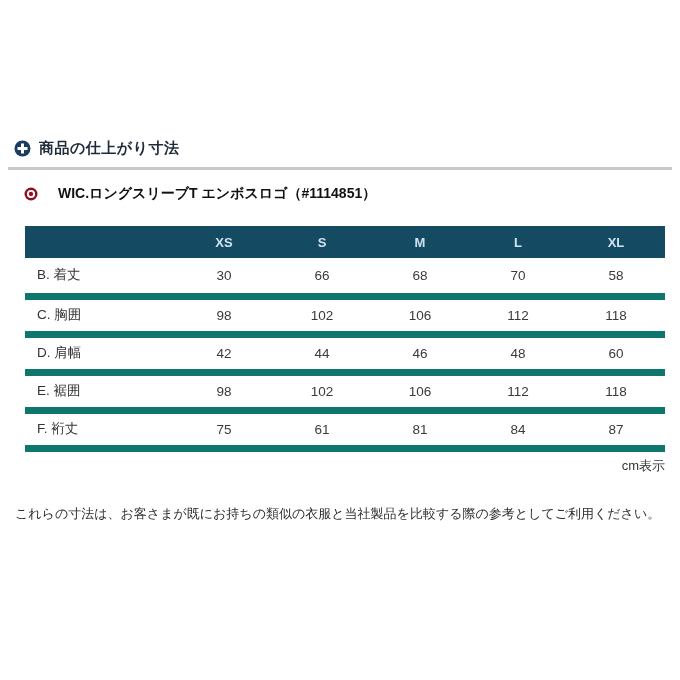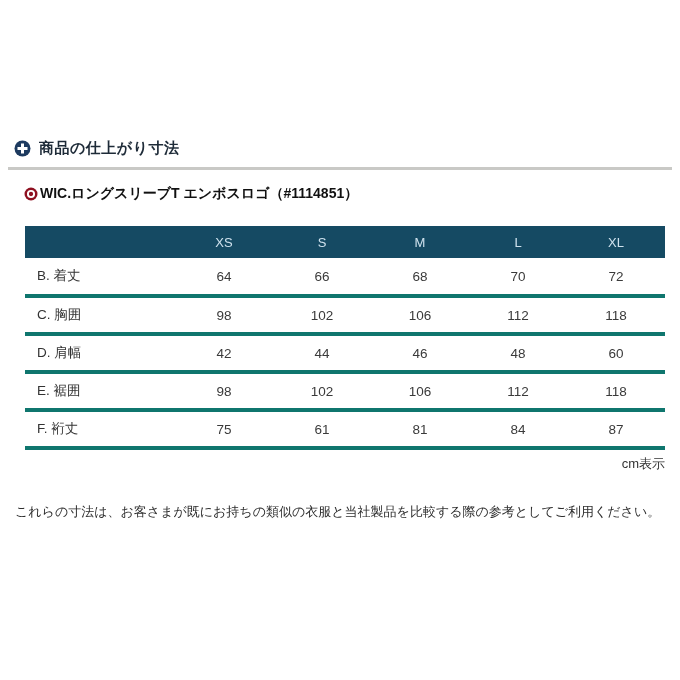--- a/index.html
+++ b/index.html
@@ -20,39 +20,39 @@
   .section-title {
     margin: 0; font-size: 15px; font-weight: 700; color: #1e2b38;
     letter-spacing: 0.5px;
   }
   .divider {
     height: 3px; background: #c9c9c6;
     margin: 10px 8px 0 8px;
   }
 
   .product-header {
-    display: flex; align-items: center; gap: 2px;
+    display: flex; align-items: center; gap: 20px;
     margin: 15px 0 0 24px; height: 17px;
   }
   .product-title {
     margin: 0; font-size: 14px; font-weight: 700; color: #111111;
   }
 
   table.size-table {
     width: 640px; margin: 24px 0 0 25px;
     border-collapse: collapse; table-layout: fixed;
   }
   table.size-table thead th {
     background: #154a63; color: #cfe2ee;
-    height: 32px; font-size: 13px; font-weight: 400;
+    height: 32px; font-size: 13px; font-weight: 700;
     text-align: center; padding: 0;
   }
   table.size-table th.corner { width: 150px; }
   table.size-table tbody td {
-    height: 38px; border-bottom: 4px solid #0f766e;
+    height: 38px; border-bottom: 7px solid #0f766e;
     font-size: 13.5px; color: #3a3a3a; text-align: center; padding: 0;
     background: #ffffff;
   }
   table.size-table tbody td.label {
     text-align: left; padding-left: 12px; color: #333333;
   }
 
   .unit-note {
     width: 640px; margin: 5px 0 0 25px;
     text-align: right; font-size: 13px; color: #333333;
@@ -100,25 +100,25 @@
           <th>XS</th>
           <th>S</th>
           <th>M</th>
           <th>L</th>
           <th>XL</th>
         </tr>
     </thead>
     <tbody id="size-table-body">
         <tr>
           <td class="label">B. 着丈</td>
-          <td>64</td>
+          <td>30</td>
           <td>66</td>
           <td>68</td>
           <td>70</td>
-          <td>72</td>
+          <td>58</td>
         </tr>
         <tr>
           <td class="label">C. 胸囲</td>
           <td>98</td>
           <td>102</td>
           <td>106</td>
           <td>112</td>
           <td>118</td>
         </tr>
         <tr>

